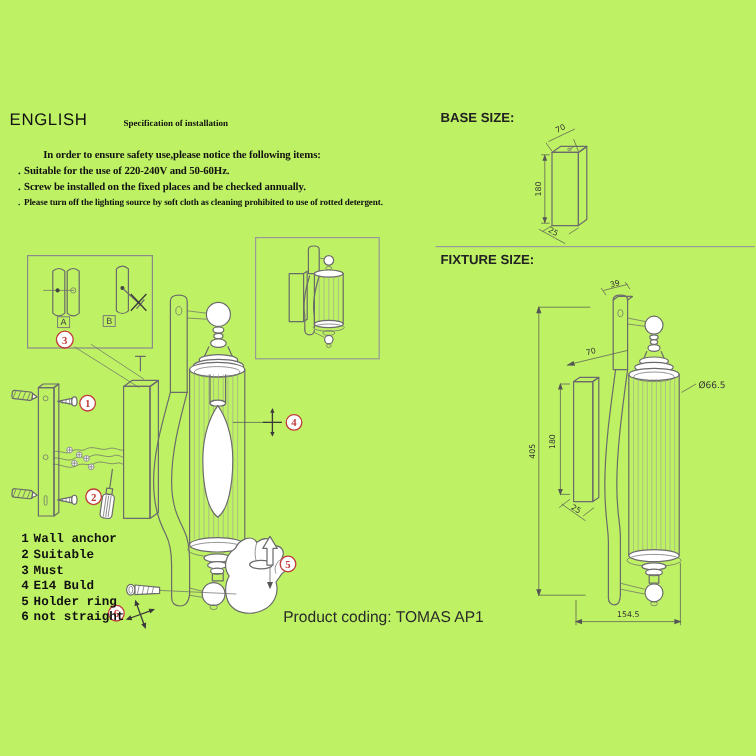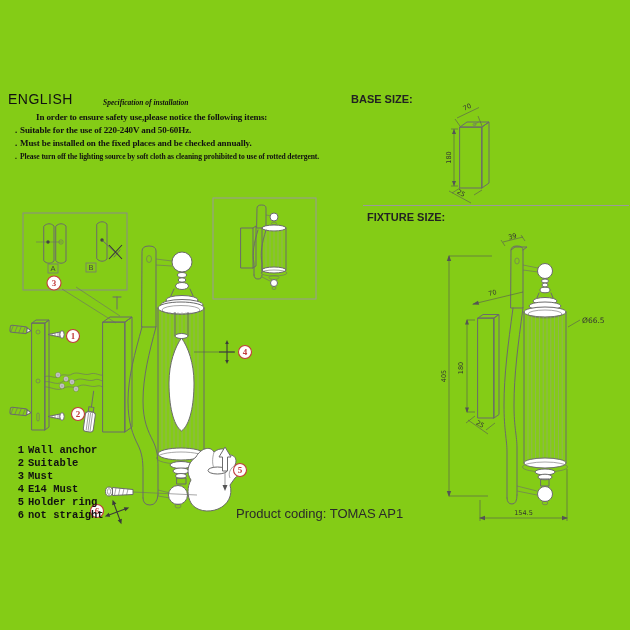--- a/index.html
+++ b/index.html
@@ -1,26 +1,26 @@
 <!DOCTYPE html>
 <html style="--red: #c13b3b; --line: #6b6b6b; --dim: #555555; --text: #111111;"><head>
 <meta charset="utf-8">
 <style>
   html,body{margin:0;padding:0;background:#fff;}
-  #page{position:relative;width:630px;height:630px;background:#84cc16;overflow:hidden;
+  #page{position:relative;width:630px;height:630px;background:#bef264;overflow:hidden;
         font-family:"Liberation Sans",sans-serif;color:var(--text,#111);}
   .abs{position:absolute;}
   
   .lang-title{left:8px;top:91px;font-size:14px;letter-spacing:.5px;color:#111;}
-  .spec-title{left:103px;top:98px;font-size:7.5px;font-weight:bold;font-family:"Liberation Serif",serif;font-style:italic;}
+  .spec-title{left:103px;top:98px;font-size:7.5px;font-weight:bold;font-family:"Liberation Serif",serif;}
   .size-title{font-size:11px;font-weight:bold;color:#222;}
   
   .instructions{left:12px;top:111px;width:330px;font-family:"Liberation Serif",serif;
                 font-weight:600;font-size:9px;line-height:13px;letter-spacing:-.1px;color:#111;}
-  .instr-intro{padding-left:24px;}
+  .instr-intro{padding-left:24px;margin-top:12px;}
   .instr-item{white-space:nowrap;}
   .instr-item .bullet{display:inline-block;width:8px;text-align:center;font-weight:bold;}
   .instr-item.small{font-size:7.6px;}
   
   .parts{left:14px;top:444px;font-family:"Liberation Mono",monospace;font-weight:bold;
          font-size:10.5px;line-height:13px;color:#111;text-decoration:underline;}
   .part-row span{display:inline-block;}
   .part-row .pn{width:10px;margin-right:4px;text-align:right;}
   
   .divider{left:363px;top:205px;width:266px;border-top:1px solid #9a9a9a;height:0;}
@@ -44,21 +44,21 @@
 <body>
 
 <div id="page">
 
   <div class="abs lang-title">ENGLISH</div>
   <div class="abs spec-title">Specification of installation</div>
 
   <div class="abs instructions">
     <div class="instr-intro">In order to ensure safety use,please notice the following items:</div>
     <div class="instr-item"><span class="bullet">.</span><span>Suitable for the use of 220-240V and 50-60Hz.</span></div>
-    <div class="instr-item"><span class="bullet">.</span><span>Must be installed on the fixed places and be checked annually.</span></div>
+    <div class="instr-item"><span class="bullet">.</span><span>Screw be installed on the fixed places and be checked annually.</span></div>
     <div class="instr-item small"><span class="bullet">.</span><span>Please turn off the lighting source by soft cloth as cleaning prohibited to use of rotted detergent.</span></div>
   </div>
 
   <svg class="abs" style="left:0;top:195px" width="330" height="335" viewBox="0 0 330 335">
 
     <g>
       <rect x="213" y="3" width="103" height="101" fill="none" stroke="#999" stroke-width="1"></rect>
       <path class="ln" d="M241,33 h12 v40 h-12 z M253,33 l3,-2 v40 l-3,2"></path>
       <path class="ln" d="M257,13 q0,-3 4.5,-3 q4.5,0 4.5,3 v20 h-9 z"></path>
       <path class="thin" d="M266,20 L272,21"></path>
@@ -270,26 +270,26 @@
     <g>
       <circle class="red-c" cx="97" cy="316" r="6.5"></circle>
       <text class="red-n" x="97" y="319.3">6</text>
     </g>
   </svg>
 
   <div class="abs parts">
     <div class="part-row"><span class="pn">1</span><span>Wall anchor</span></div>
     <div class="part-row"><span class="pn">2</span><span>Suitable</span></div>
     <div class="part-row"><span class="pn">3</span><span>Must</span></div>
-    <div class="part-row"><span class="pn">4</span><span>E14 Must</span></div>
+    <div class="part-row"><span class="pn">4</span><span>E14 Buld</span></div>
     <div class="part-row"><span class="pn">5</span><span>Holder ring</span></div>
     <div class="part-row"><span class="pn">6</span><span>not straight</span></div>
   </div>
 
-  <div class="abs size-title" style="left:351px;top:93px">BASE SIZE:</div>
+  <div class="abs size-title" style="left:367px;top:93px">BASE SIZE:</div>
   <svg class="abs" style="left:430px;top:92px" width="200" height="118" viewBox="0 0 200 118">
     <g>
       <path class="ln" d="M30,35 L37,30 L59,30 L52,35 Z"></path>
       <rect class="ln" x="30" y="35" width="22" height="61"></rect>
       <path class="ln" d="M52,35 L59,30 L59,91 L52,96 Z"></path>
       <ellipse class="thin" cx="44.5" cy="32.5" rx="1.5" ry="1"></ellipse>
       <path class="thin" d="M44.5,32.5 l4,-2.5"></path>
     </g>
     <g>
       <path class="dim" d="M27,26 L49,15.5 M30,34 L25,27 M52,34 L48,24"></path>

